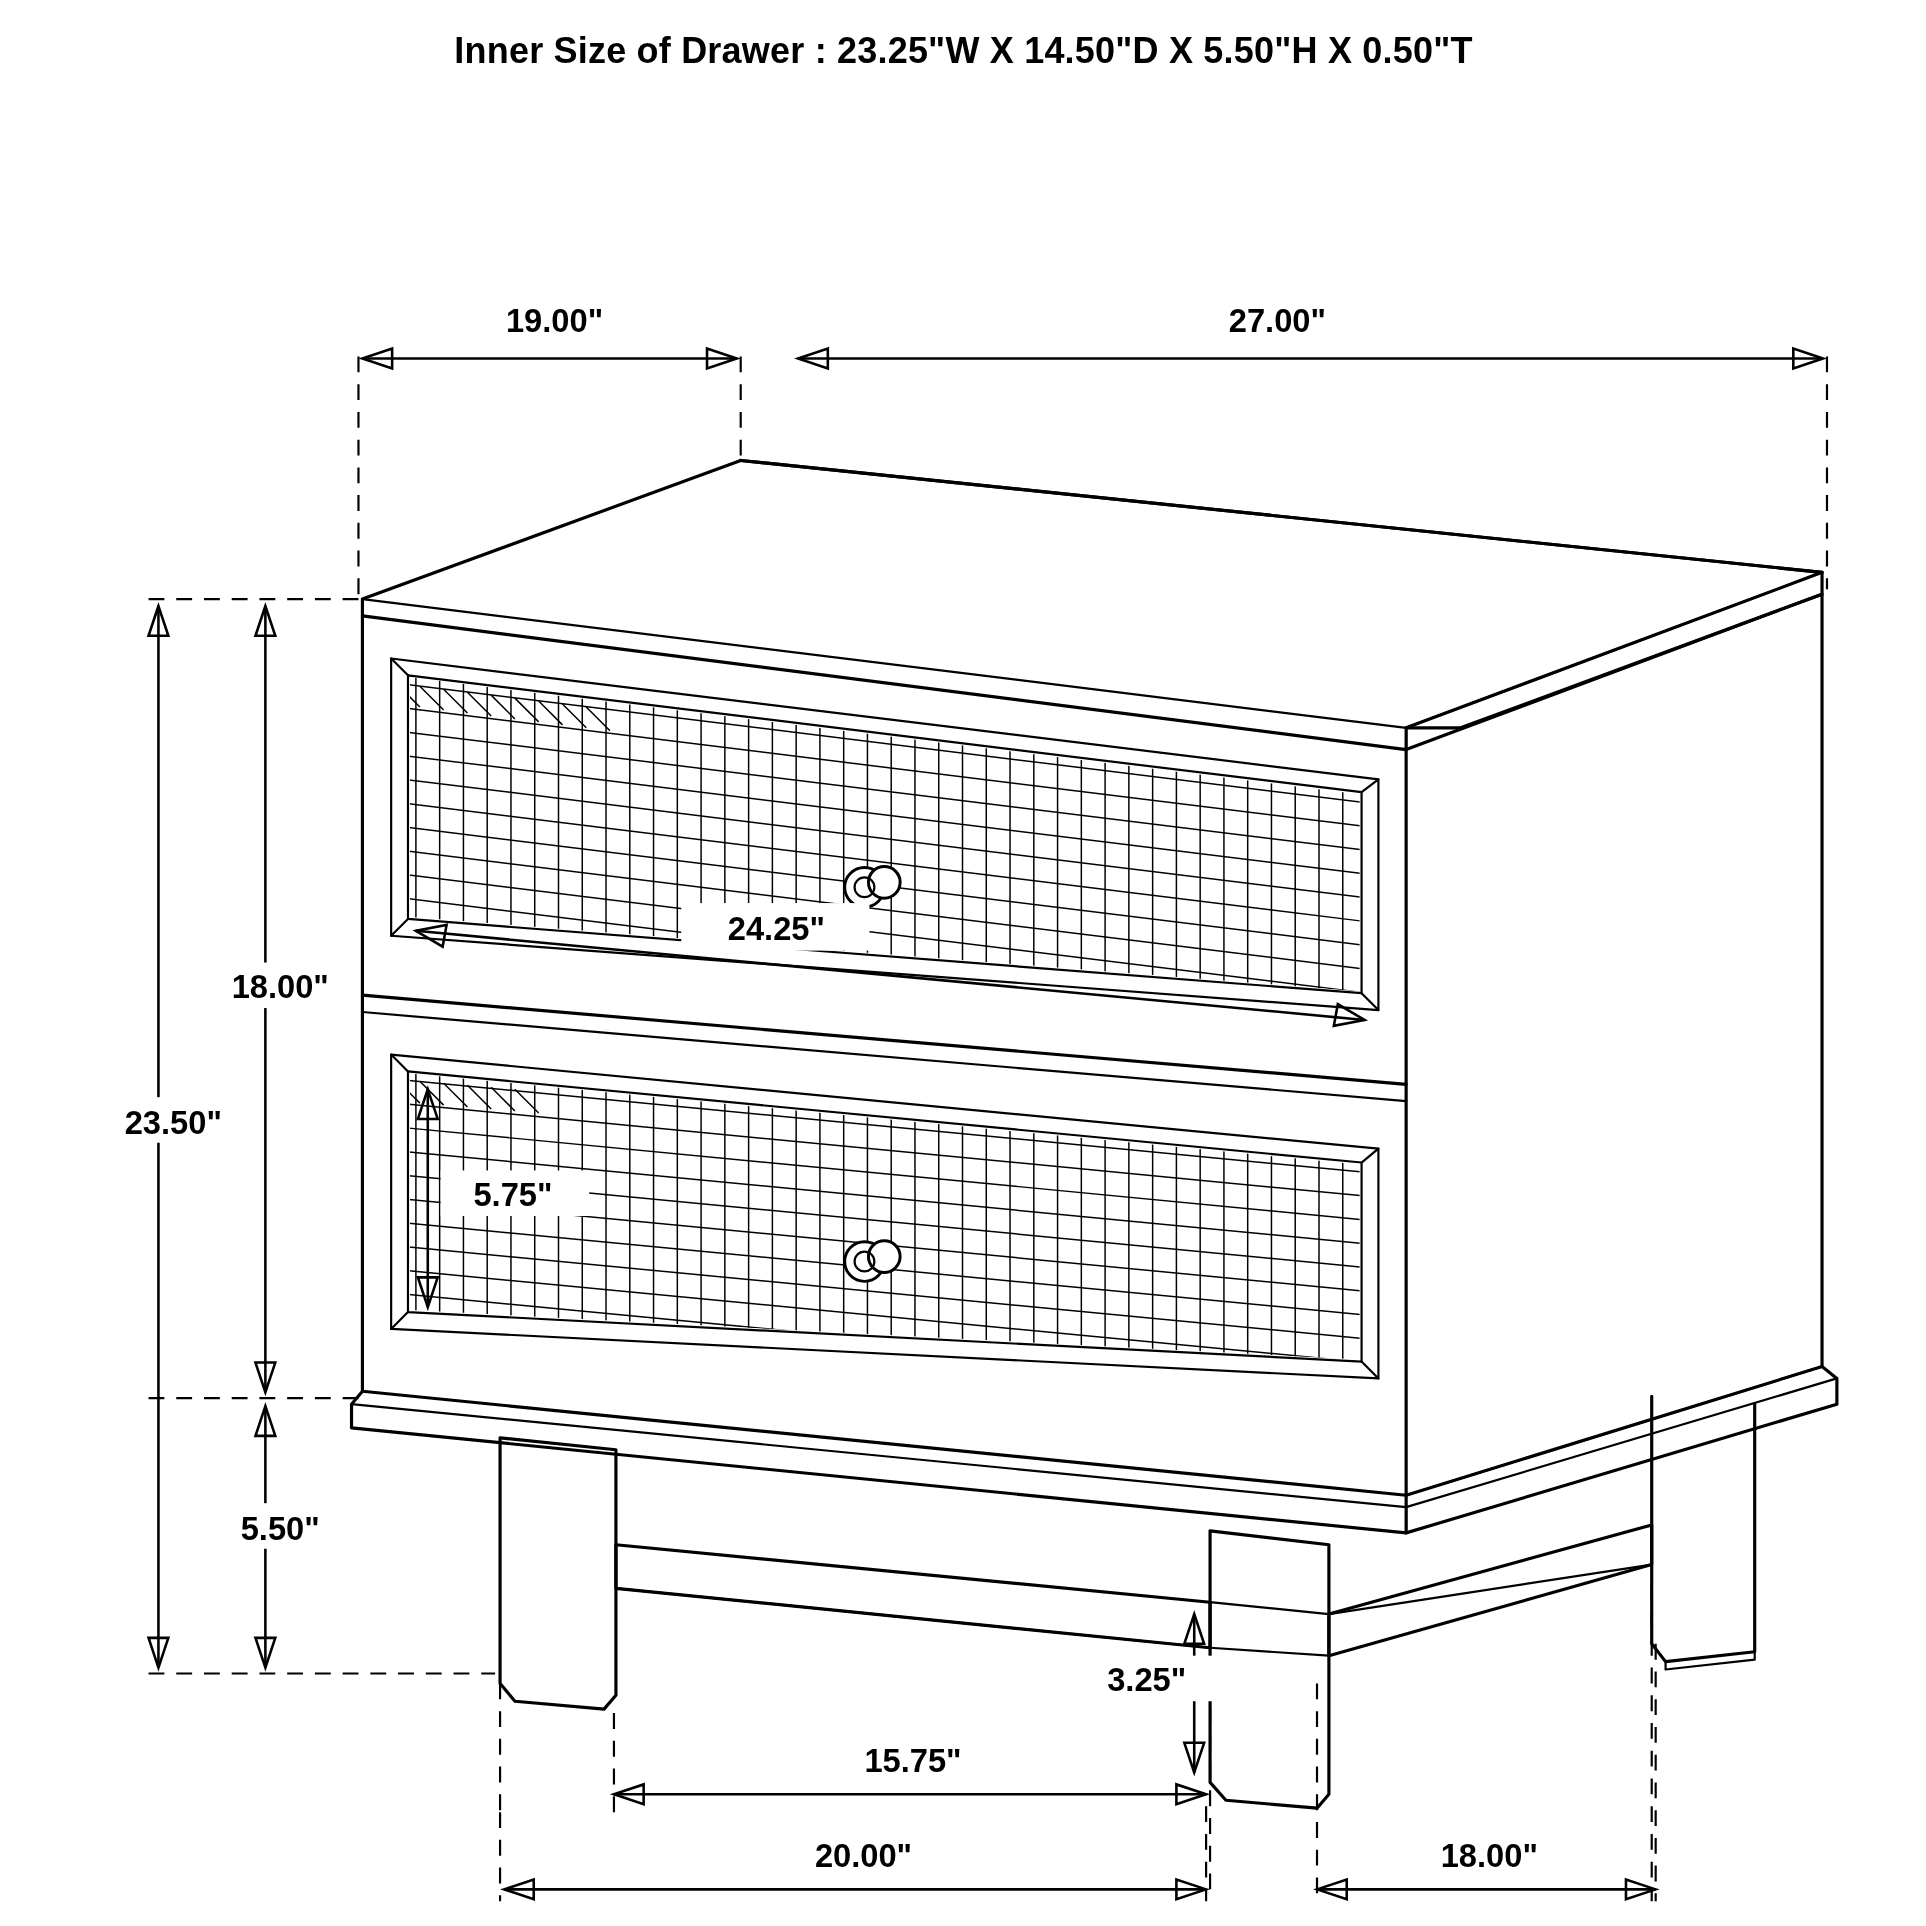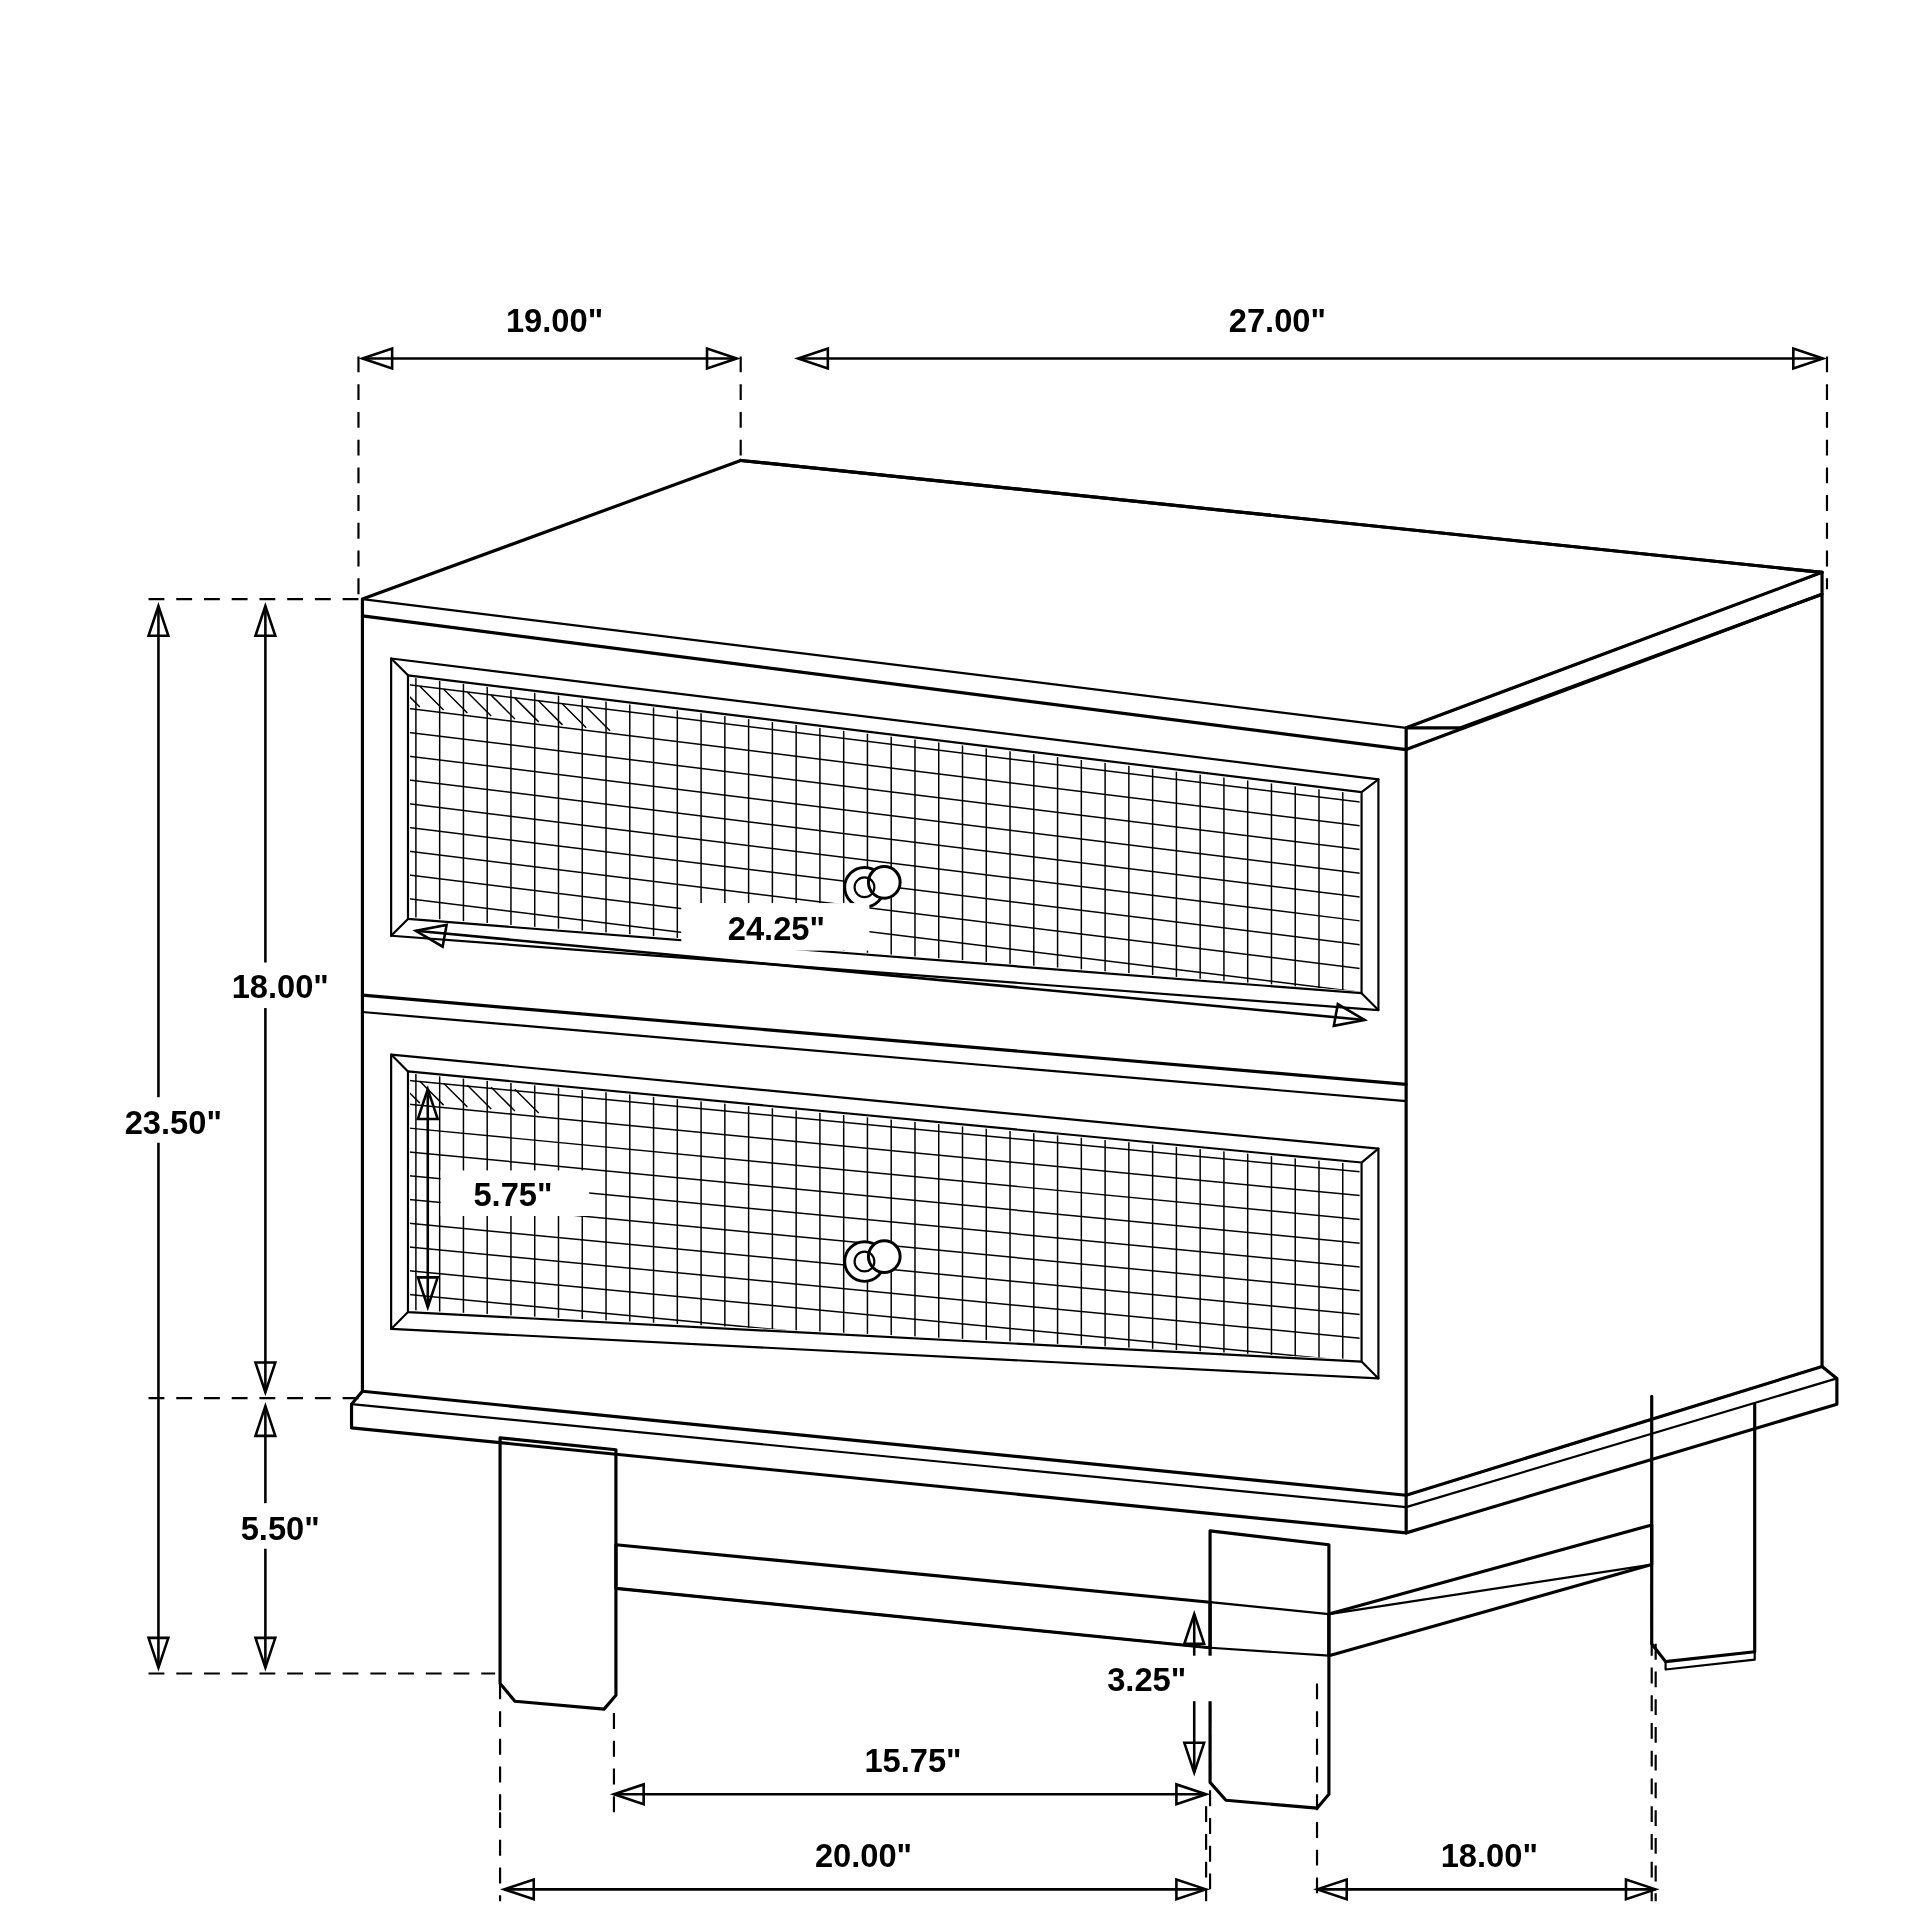--- a/index.html
+++ b/index.html
@@ -75,20 +75,21 @@
   }
   .white {
     fill: #ffffff;
   }
 </style>
 </head>
 <body>
 
 <div id="stage">
 
+  <div id="title">Inner Size of Drawer  : 23.25"W X 14.50"D X 5.50"H X 0.50"T</div>
 
   <svg id="drawing" viewBox="0 0 1946 1946">
 
     <g>
 
       <path class="dash" d="M362 360 L362 610"></path>
 
       <path class="dash" d="M748 360 L748 470"></path>
 
       <path class="dash" d="M1845 360 L1845 595"></path>

